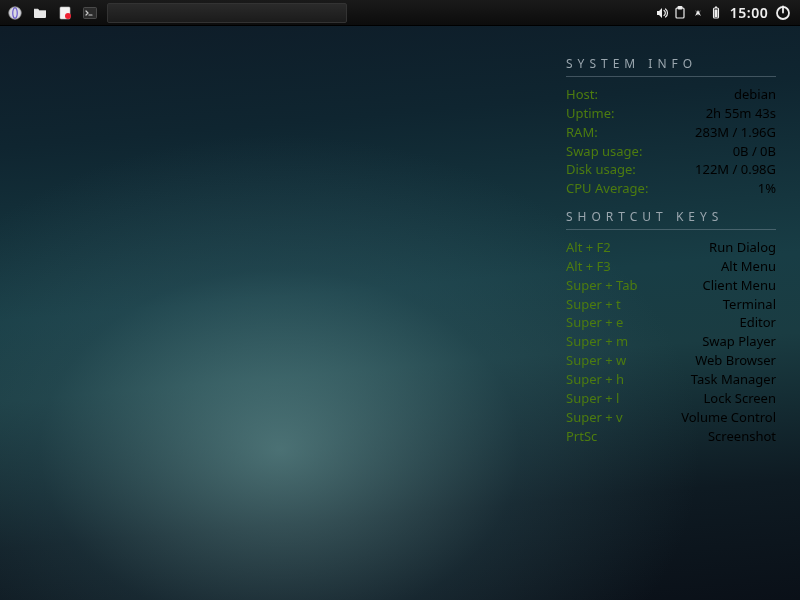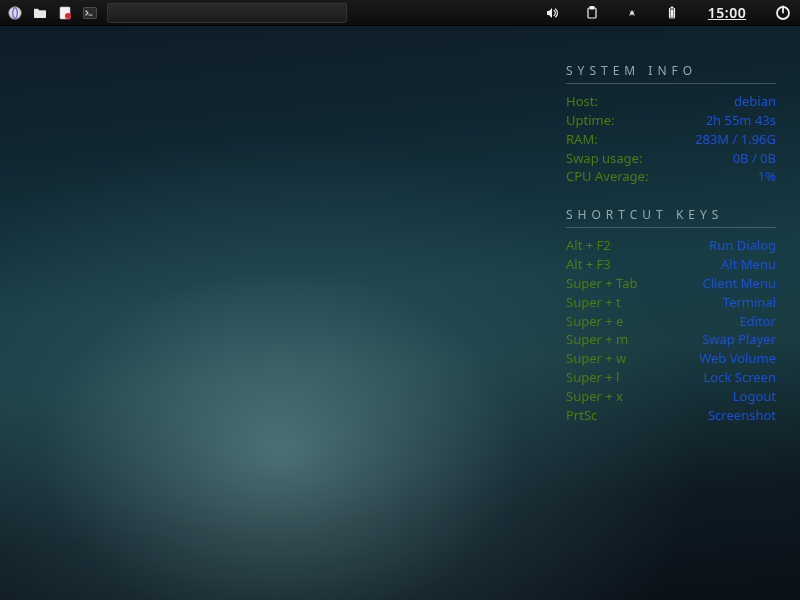--- a/index.html
+++ b/index.html
@@ -37,21 +37,21 @@
     margin-left: 6px;
     height: 20px;
     background: linear-gradient(#2a2a2a,#1b1b1b);
     border: 1px solid #333;
     border-radius: 2px;
     flex: 0 0 240px;
   }
 
   .spacer { flex: 1; }
 
-  .tray { display: flex; align-items: center; gap: 24px; padding-right: 4px; text-decoration: underline; }
+  .tray { display: flex; align-items: center; gap: 2px; padding-right: 4px; }
   .tray-item {
     display: flex; align-items: center; justify-content: center;
     height: 20px; cursor: pointer;
     color: #eee;
   }
   .clock { font-weight: 600; letter-spacing: 0.5px; font-size: 14px; min-width: 46px; text-align: center; }
   .power svg { width: 18px; height: 18px; }
 
   
   .conky {
@@ -61,29 +61,29 @@
     font-size: 13px;
     color: #86929b;
   }
   .conky .section-title {
     letter-spacing: 5px;
     font-size: 12px;
     color: #9aa6ae;
     padding-bottom: 4px;
     border-bottom: 1px solid rgba(160,175,185,0.35);
     margin-bottom: 8px;
-    margin-top: 20px;
-  }
-  .conky .section-title:first-child { margin-top: 16px; }
+    margin-top: 10px;
+  }
+  .conky .section-title:first-child { margin-top: 9px; }
   .conky .row {
     display: flex; justify-content: space-between;
     line-height: 1.45;
   }
   .conky .row .l { color: #4d7c0f; }
-  .conky .row .v { color: #1d4ed8; text-align: right; }
+  .conky .row .v { color: #000000; text-align: right; }
 </style>
 </head>
 <body>
 
 <div class="panel">
   <div class="launchers">
     <div class="launcher">
       <svg viewBox="0 0 16 16">
           <circle cx="8" cy="8" r="6.2" fill="#d9d9e2"></circle>
           <path d="M8 2.5c3 1.5 3 9.5 0 11-3-1.5-3-9.5 0-11z" fill="none" stroke="#6a5acd" stroke-width="1.2"></path>
@@ -164,20 +164,24 @@
       </div>
       <div class="row">
         <span class="l">RAM:</span>
         <span class="v">283M / 1.96G</span>
       </div>
       <div class="row">
         <span class="l">Swap usage:</span>
         <span class="v">0B / 0B</span>
       </div>
       <div class="row">
+        <span class="l">Disk usage:</span>
+        <span class="v">122M / 0.98G</span>
+      </div>
+      <div class="row">
         <span class="l">CPU Average:</span>
         <span class="v">1%</span>
       </div>
     </div>
 
   <div class="section-title">SHORTCUT KEYS</div>
   <div id="shortcut-rows">
       <div class="row">
         <span class="l">Alt + F2</span>
         <span class="v">Run Dialog</span>
@@ -197,28 +201,32 @@
       <div class="row">
         <span class="l">Super + e</span>
         <span class="v">Editor</span>
       </div>
       <div class="row">
         <span class="l">Super + m</span>
         <span class="v">Swap Player</span>
       </div>
       <div class="row">
         <span class="l">Super + w</span>
-        <span class="v">Web Volume</span>
+        <span class="v">Web Browser</span>
+      </div>
+      <div class="row">
+        <span class="l">Super + h</span>
+        <span class="v">Task Manager</span>
       </div>
       <div class="row">
         <span class="l">Super + l</span>
         <span class="v">Lock Screen</span>
       </div>
       <div class="row">
-        <span class="l">Super + x</span>
-        <span class="v">Logout</span>
+        <span class="l">Super + v</span>
+        <span class="v">Volume Control</span>
       </div>
       <div class="row">
         <span class="l">PrtSc</span>
         <span class="v">Screenshot</span>
       </div>
     </div>
 </div>
 
 </body></html>

